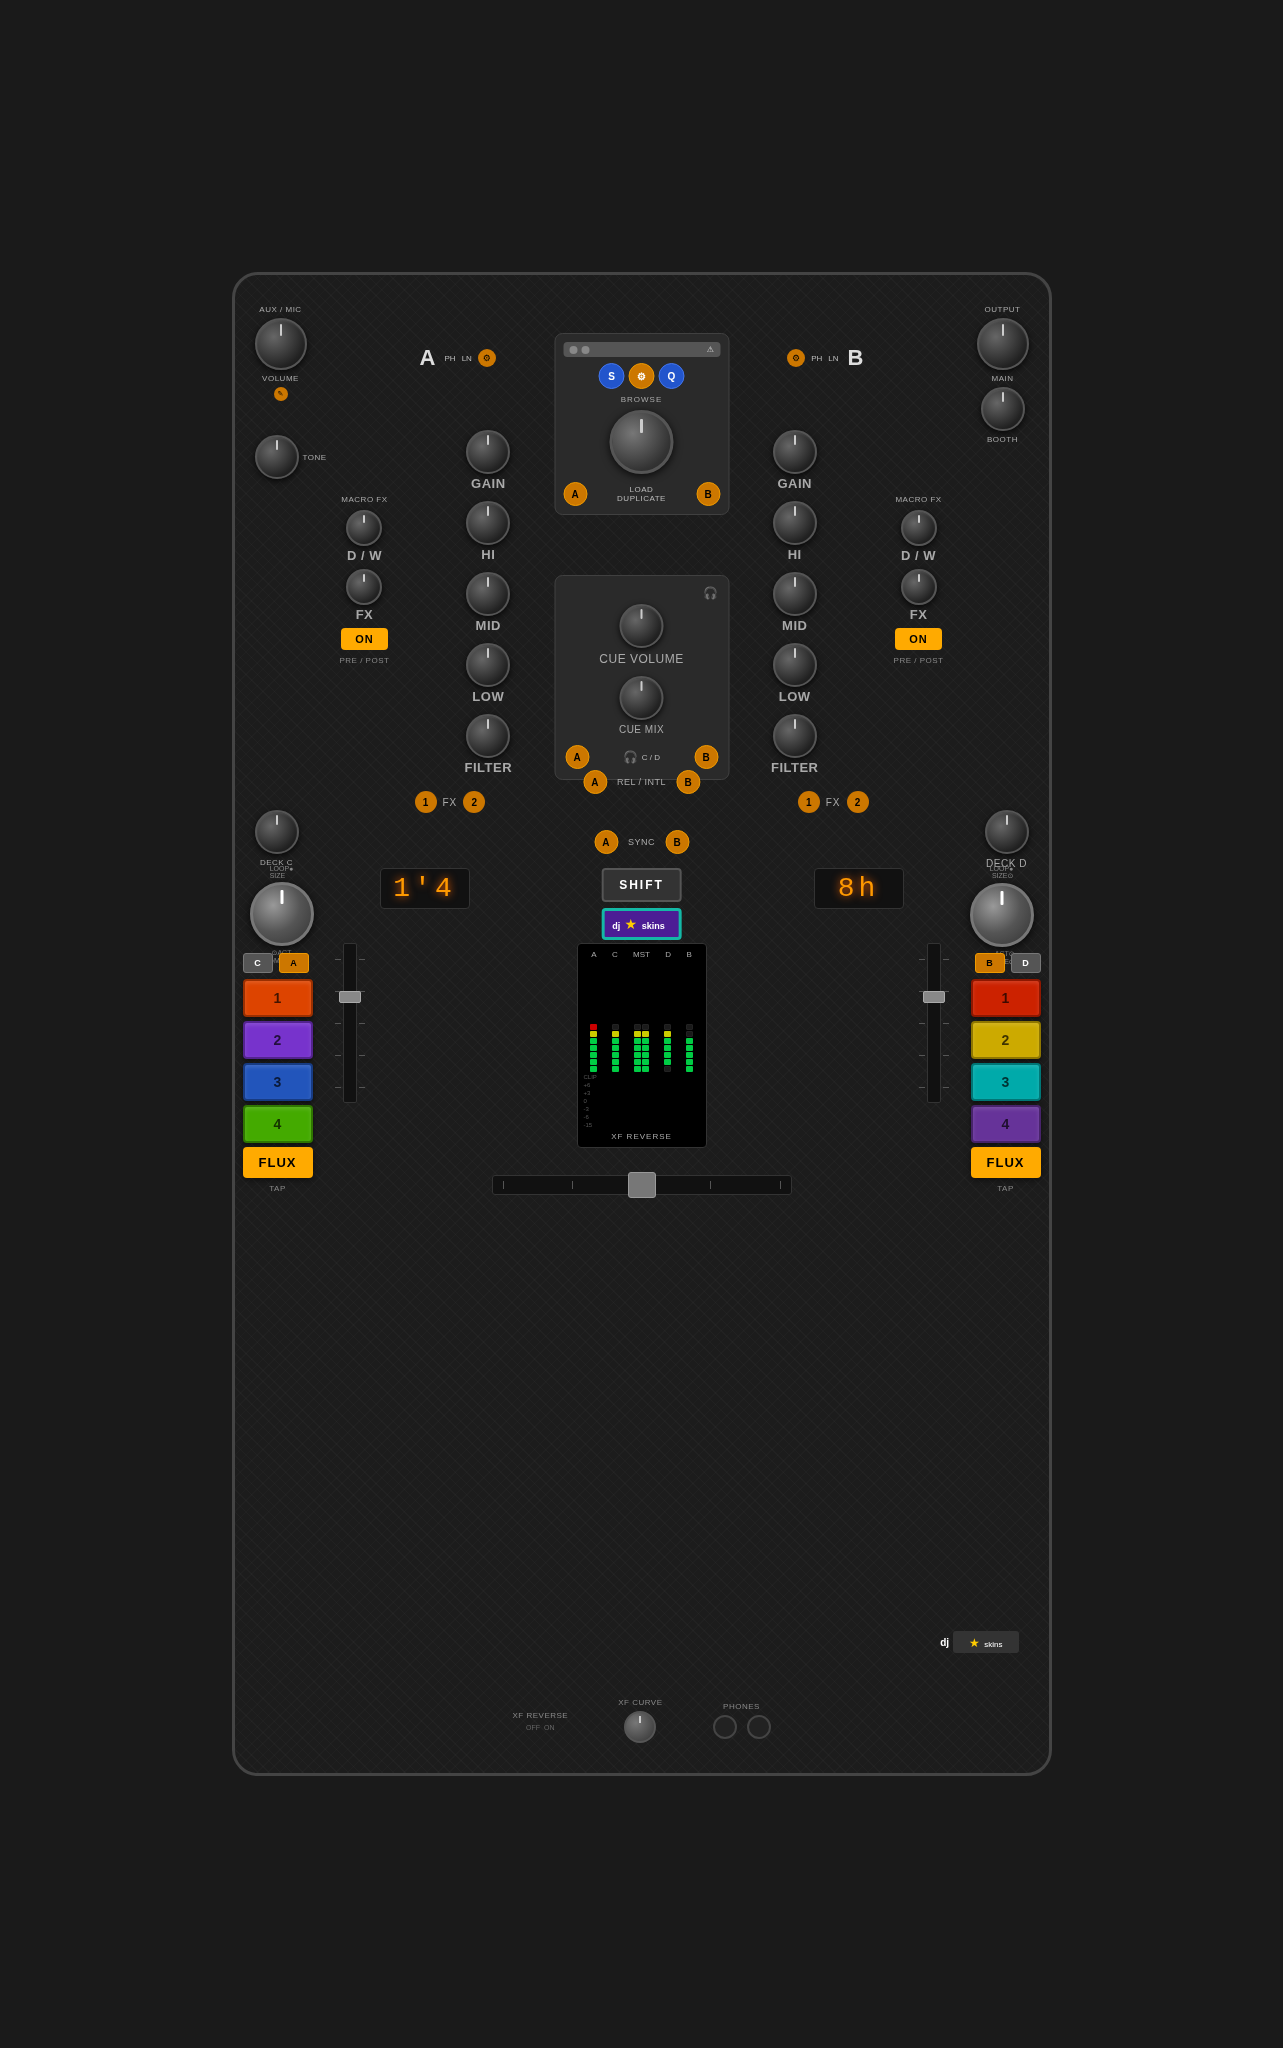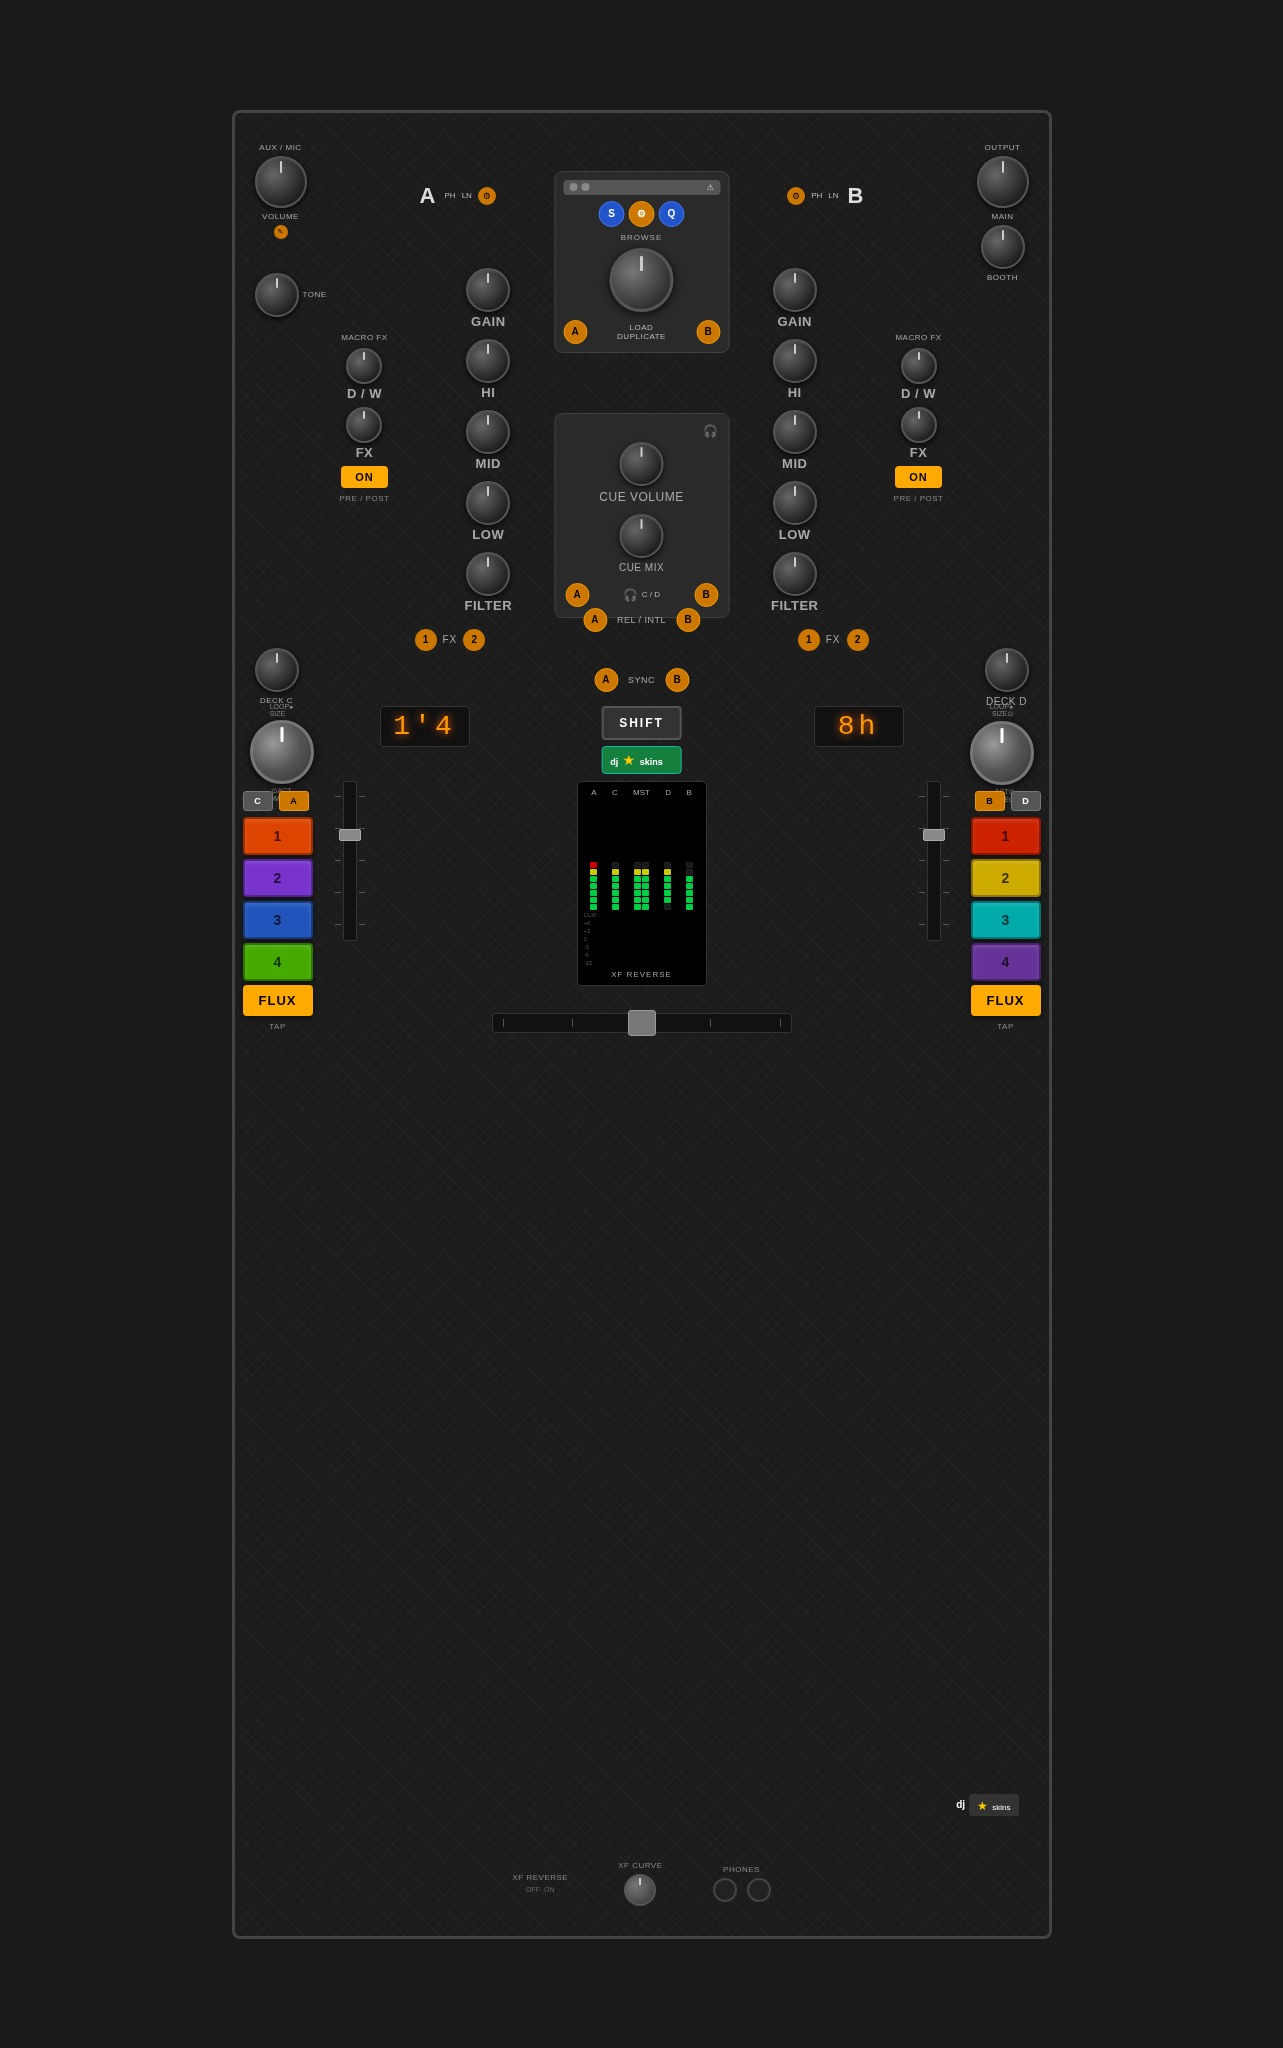--- a/index.html
+++ b/index.html
@@ -7,23 +7,23 @@
       width: 1283px;
       height: 2048px;
       background: #1a1a1a;
       display: flex;
       align-items: center;
       justify-content: center;
       font-family: Arial, sans-serif;
     }
     .mixer-body {
       width: 820px;
-      height: 1829px;
+      height: 1504px;
       background: #1c1c1c;
-      border-radius: 8px;
+      border-radius: 26px;
       border: 3px solid #444;
       position: relative;
       overflow: hidden;
     }
     
     .mixer-body::before {
       content: '';
       position: absolute;
       inset: 0;
       background-image:
@@ -582,21 +582,21 @@
       <span style="font-size:7px;color:#888;text-transform:uppercase;text-align:right;">ACT⊙<br>MOVE⊙</span>
     </div>
 
     <div style="position:absolute;top:593px;left:145px;">
       <div class="bpm-display">1'4</div>
     </div>
 
     <div style="position:absolute;top:593px;left:50%;transform:translateX(-50%);display:flex;flex-direction:column;gap:6px;">
       <button class="shift-btn">SHIFT</button>
 
-      <div style="background:#15803d;border-radius:4px;padding:4px 8px;border:1px solid #14b8a6;">
+      <div style="background:#4c1d95;border-radius:4px;padding:4px 8px;border:3px solid #14b8a6;">
         <span style="font-size:9px;color:#fff;font-weight:bold;">dj</span>
         <span style="color:#ffcc00;font-size:14px;">★</span>
         <span style="font-size:9px;color:#fff;font-weight:bold;">skins</span>
       </div>
     </div>
 
     <div style="position:absolute;top:593px;right:145px;">
       <div class="bpm-display">8h</div>
     </div>
 
@@ -781,21 +781,21 @@
           <div style="width:1px;height:8px;background:#555;"></div>
           <div style="width:1px;height:8px;background:#555;"></div>
           <div style="width:1px;height:8px;background:#555;"></div>
         </div>
         <div style="position:absolute;left:50%;transform:translateX(-50%);width:28px;height:26px;background:#777;border-radius:3px;border:1px solid #999;"></div>
       </div>
     </div>
 
     <div style="position:absolute;bottom:120px;right:30px;display:flex;align-items:center;gap:4px;">
       <span style="font-size:10px;color:#fff;font-weight:bold;">dj</span>
-      <div style="background:#333;border-radius:3px;padding:2px 8px;">
+      <div style="background:#333;border-radius:3px;padding:2px 16px;">
         <span style="color:#ffcc00;font-size:12px;">★</span>
         <span style="font-size:8px;color:#fff;">skins</span>
       </div>
     </div>
 
     <div style="position:absolute;bottom:30px;left:0;right:0;display:flex;justify-content:center;gap:50px;align-items:center;padding:0 40px;">
 
       <div style="display:flex;flex-direction:column;align-items:center;gap:4px;">
         <span style="font-size:8px;color:#888;text-transform:uppercase;letter-spacing:0.5px;">XF REVERSE</span>
         <div style="display:flex;align-items:center;gap:4px;">

